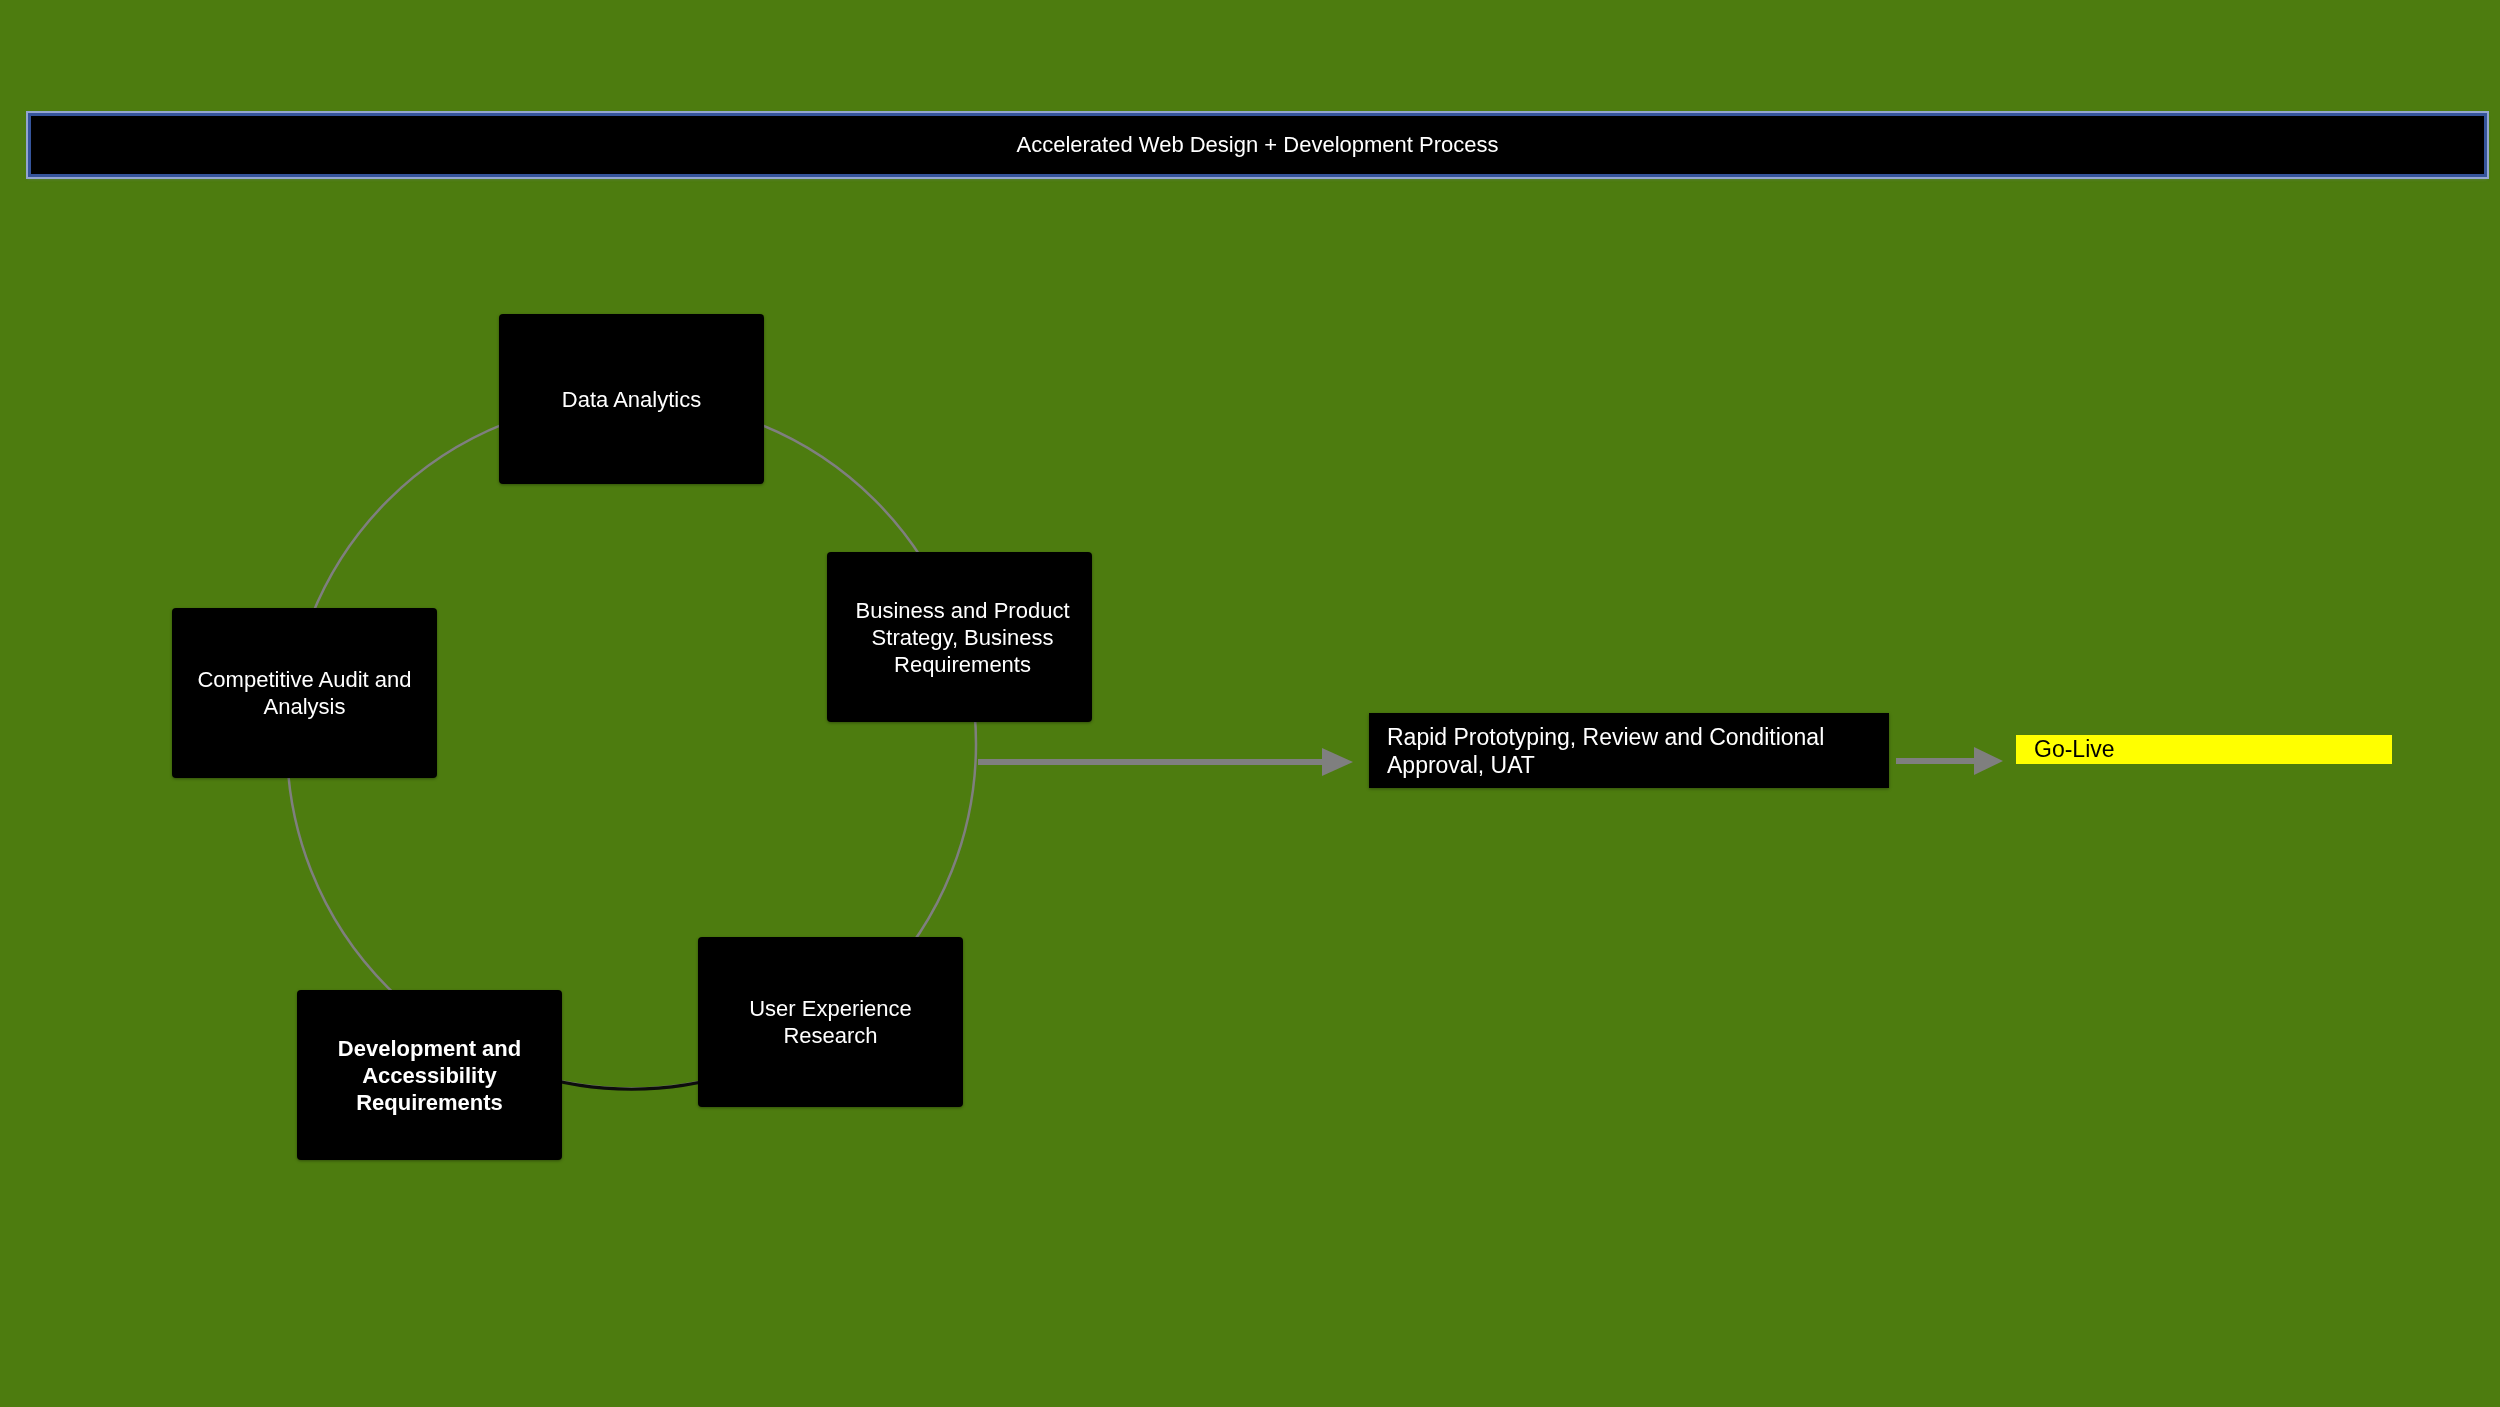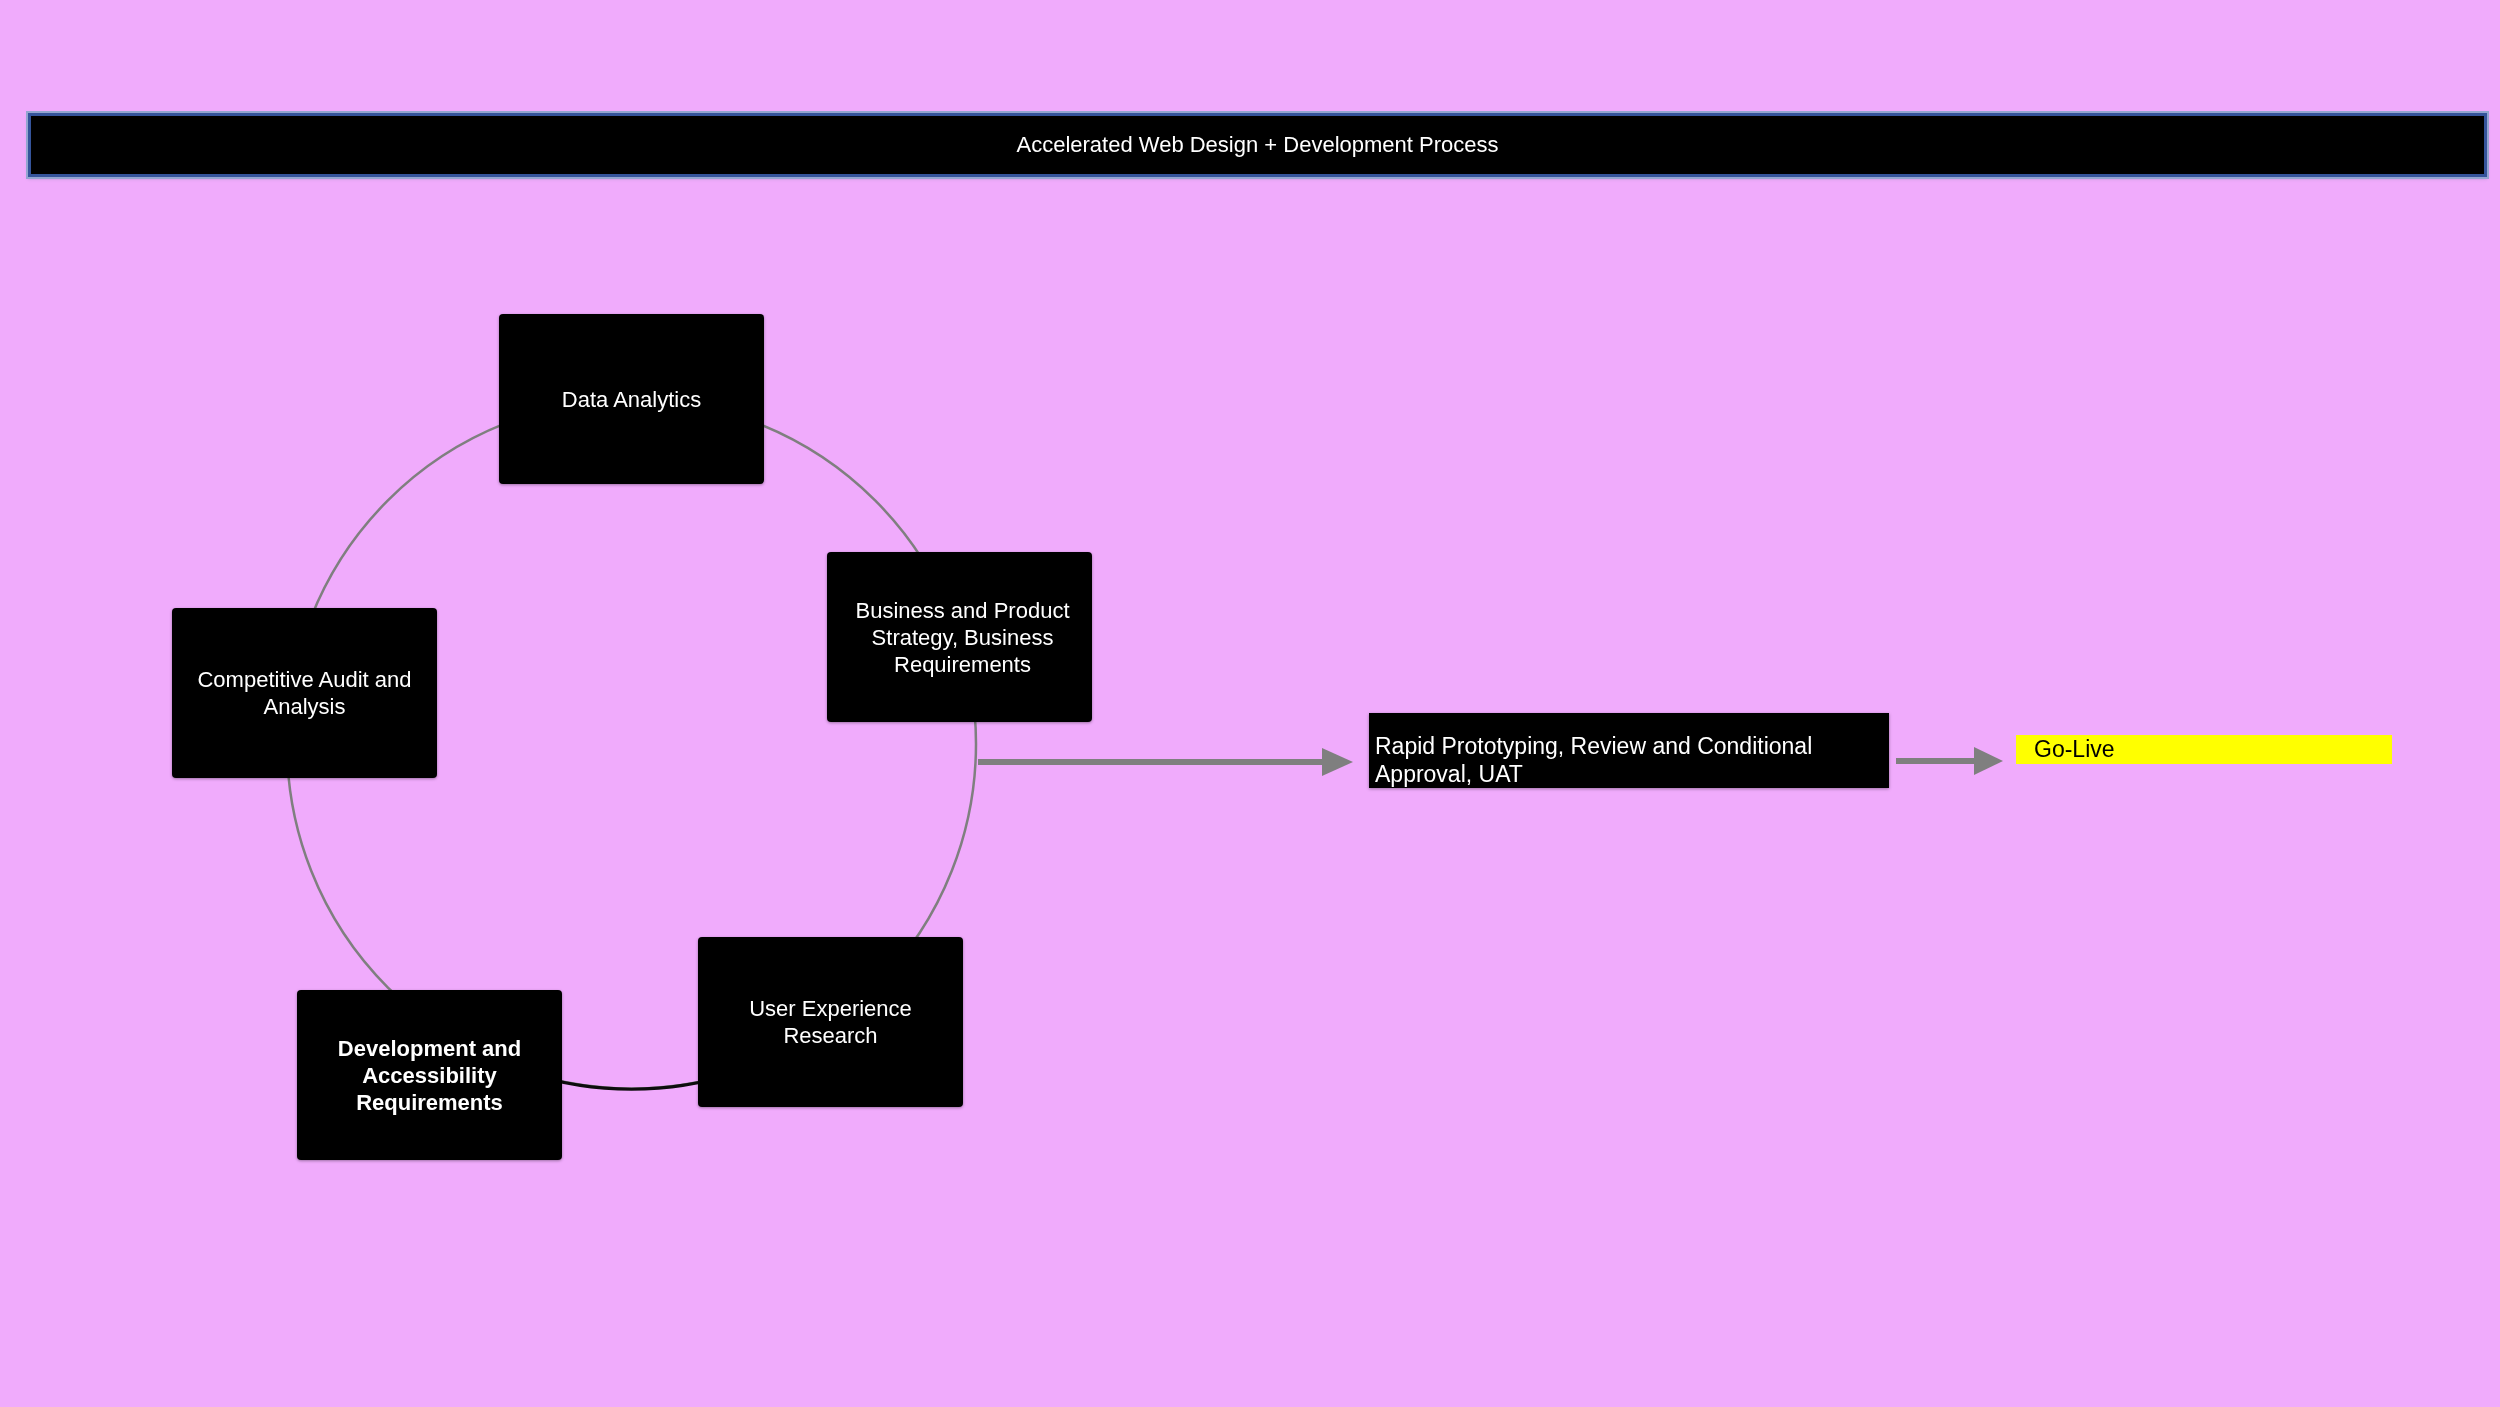--- a/index.html
+++ b/index.html
@@ -5,21 +5,21 @@
   html, body {
     margin: 0;
     padding: 0;
     background: #ffffff;
     font-family: "Liberation Sans", sans-serif;
   }
   #canvas {
     position: relative;
     width: 2500px;
     height: 1407px;
-    background: #f0abfc;
+    background: #4d7c0f;
     overflow: hidden;
   }
   
   .title-bar {
     position: absolute;
     left: 28px;
     top: 113px;
     width: 2459px;
     height: 64px;
     box-sizing: border-box;
@@ -69,22 +69,22 @@
     top: 713px;
     width: 520px;
     height: 75px;
     box-sizing: border-box;
     background: #000000;
     color: #ffffff;
     font-size: 23px;
     line-height: 28px;
     display: flex;
     flex-direction: column;
-    justify-content: flex-end;
-    padding-left: 6px;
+    justify-content: center;
+    padding-left: 18px;
     padding-right: 10px;
     box-shadow: 0 1px 3px rgba(0,0,0,0.35);
   }
   
   .golive-box {
     position: absolute;
     left: 2016px;
     top: 735px;
     width: 376px;
     height: 29px;

